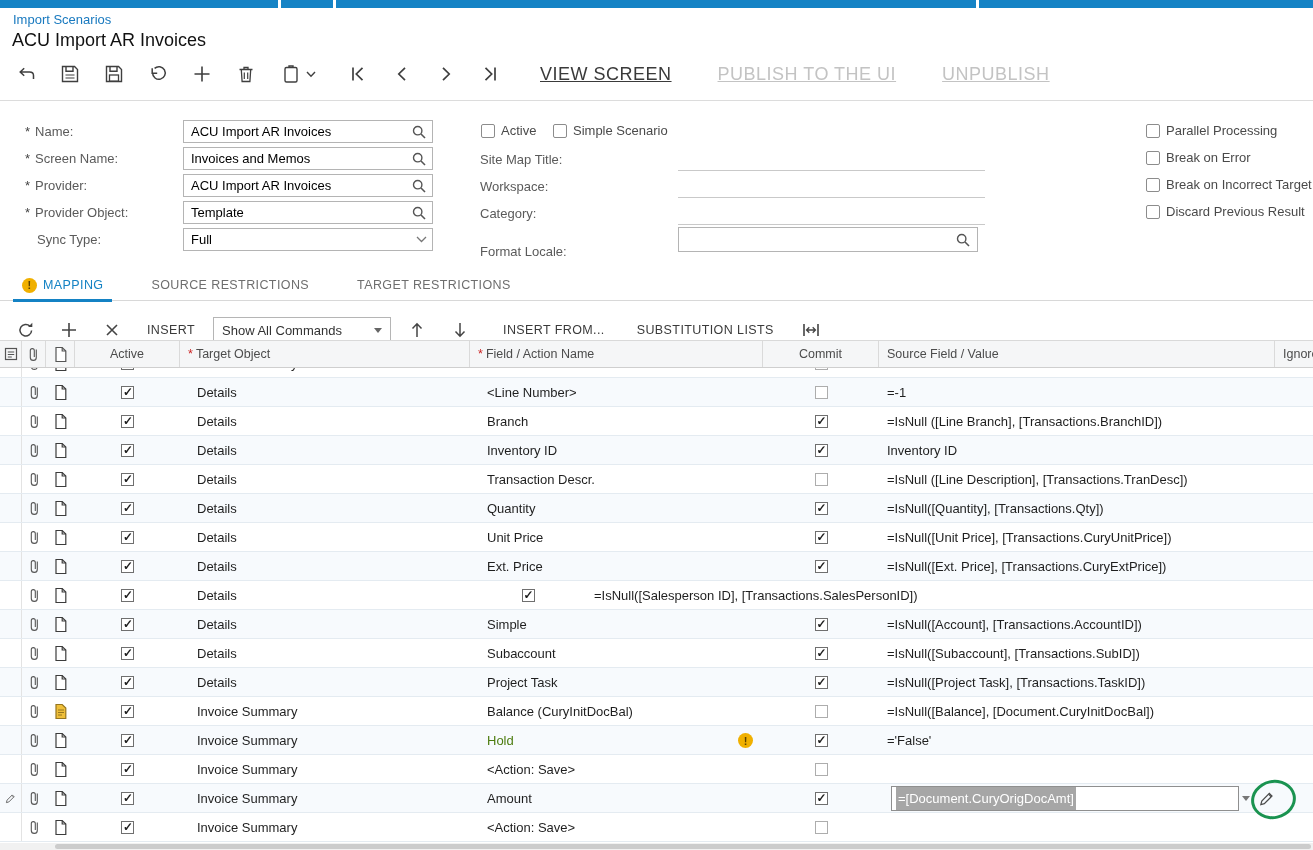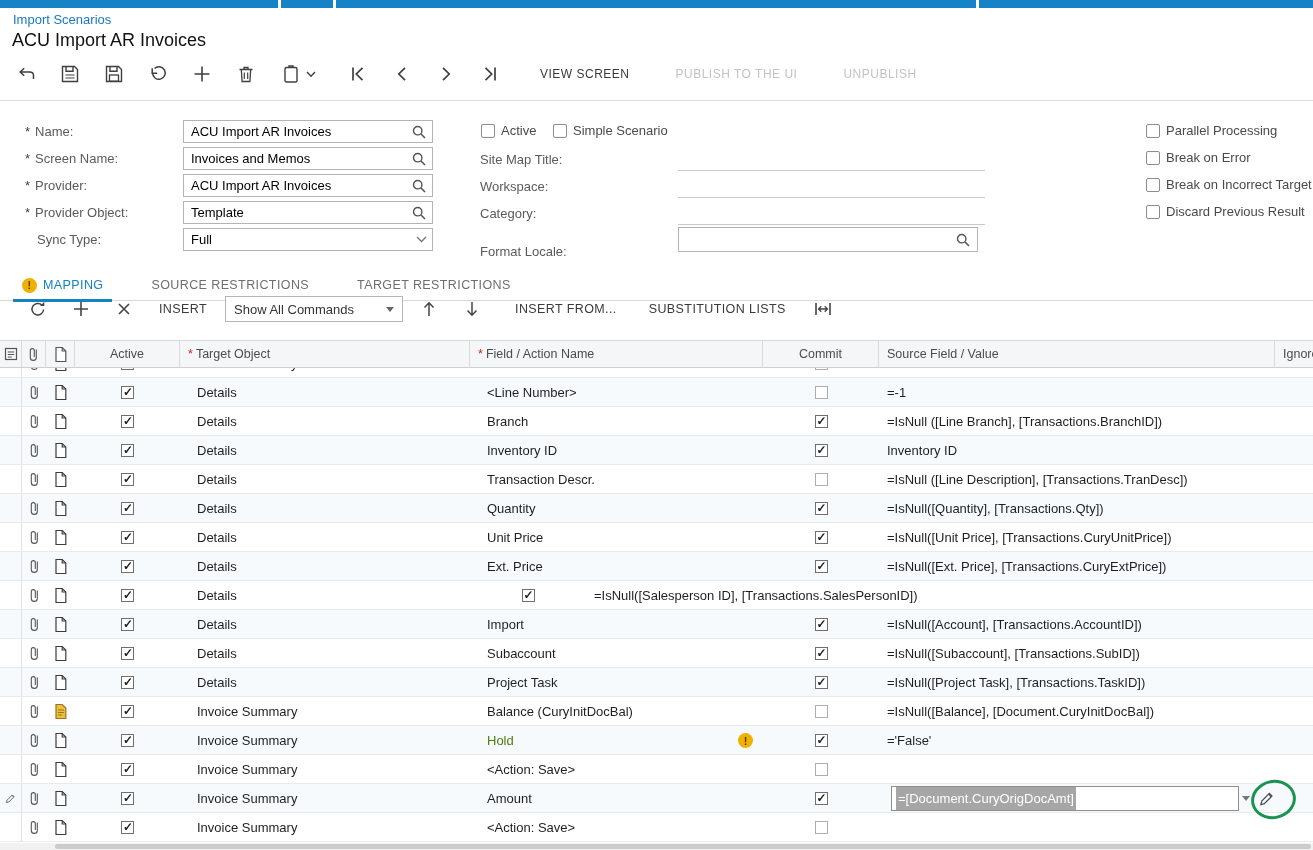--- a/index.html
+++ b/index.html
@@ -11,21 +11,21 @@
   .topbar .gap { position:absolute; top:0; width:3px; height:8px; background:#fff; }
 
   .breadcrumb { position:absolute; top:12px; left:13px; font-size:13px; color:#1879bf; cursor:pointer; }
   .page-title { position:absolute; top:30px; left:12px; font-size:18px; color:#111; }
 
   
   .main-toolbar { position:absolute; top:57px; left:4px; height:34px; display:flex; align-items:center; }
   .tb-btn { width:44px; height:30px; display:flex; align-items:center; justify-content:center; color:#3f3f3f; cursor:pointer; }
   .tb-btn svg { display:block; }
   .tb-group { display:flex; align-items:center; width:60px; height:30px; justify-content:center; color:#3f3f3f; cursor:pointer; }
-  .tb-text { margin-left:16px; padding:0 12px; font-size:12px; letter-spacing:.5px; color:#3a3a3a; cursor:pointer; white-space:nowrap; }
+  .tb-text { margin-left:16px; padding:0 12px; font-size:18px; letter-spacing:.5px; color:#3a3a3a; cursor:pointer; white-space:nowrap;text-decoration:underline; }
   .tb-text.disabled { color:#c3c3c3; cursor:default; margin-left:22px; }
 
   .form-sep { position:absolute; top:100px; left:0; width:1313px; border-top:1px solid #dcdcdc; }
 
   
   .f-label { position:absolute; font-size:13px; color:#5a5a5a; white-space:nowrap; }
   .f-label .req { color:#444; margin-right:5px; }
   .f-field { position:absolute; left:183px; width:250px; height:23px; border:1px solid #b4b4b4; background:#fff;
     display:flex; align-items:center; font-size:13px; color:#000; padding-left:7px; }
   .f-field .ficon { margin-left:auto; margin-right:5px; display:flex; color:#555; }
@@ -42,21 +42,21 @@
     display:flex; padding-left:13px; }
   .tab { height:32px; display:flex; align-items:center; padding:0 9px; margin-right:30px; font-size:12.5px;
     letter-spacing:.4px; color:#6e6e6e; cursor:pointer; position:relative; white-space:nowrap; }
   .tab.active { color:#1482c4; }
   .tab.active::after { content:""; position:absolute; left:0; right:0; bottom:-1px; height:3px; background:#1482c4; }
   .warn-ico { width:15px; height:15px; border-radius:50%; background:#f0b000; color:#5b4200; font-size:11px;
     font-weight:bold; display:inline-flex; align-items:center; justify-content:center; flex:none; }
   .tab .warn-ico { margin-right:6px; }
 
   
-  .grid-toolbar { position:absolute; top:290px; left:0; width:1313px; height:38px; display:flex; align-items:center; padding-left:16px; }
+  .grid-toolbar { position:absolute; top:311px; left:0; width:1313px; height:38px; display:flex; align-items:center; padding-left:4px; }
   .gt-btn { width:43px; height:30px; display:flex; align-items:center; justify-content:center; color:#444; cursor:pointer; }
   .gt-text { padding:0 12px; margin:0 2px; font-size:12.5px; letter-spacing:.4px; color:#3a3a3a; cursor:pointer; white-space:nowrap; }
   .gt-select { width:178px; height:26px; border:1px solid #b5b5b5; background:#fff; display:flex; align-items:center;
     padding:0 8px; font-size:13px; color:#333; margin:8px 4px; cursor:pointer; }
   .gt-select .tri { margin-left:auto; width:0; height:0; border-left:4px solid transparent; border-right:4px solid transparent;
     border-top:5px solid #666; }
 
   
   .grid-header { position:absolute; top:340px; left:0; width:1313px; height:28px; display:flex;
     background:#f5f6f7; border-top:1px solid #d9d9d9; border-bottom:1px solid #cfcfcf;
@@ -652,21 +652,21 @@
           <path d="M9.2 1.5 V5 h3.6" fill="none" stroke="#3c3c3c" stroke-width="1.2"></path>
         </svg>
       </div>
      <div class="bcell c3 center">
         <span class="gchk on"></span>
       </div>
      <div class="bcell c4">
         <span>Details</span>
       </div>
      <div class="bcell c5">
-       <span class="">Import</span>
+       <span class="">Simple</span>
 
      </div>
      <div class="bcell c6 center">
         <span class="gchk on"></span>
       </div>
      <div class="bcell c7">
         <span>=IsNull([Account], [Transactions.AccountID])</span>
       </div>
      <div class="bcell c8"></div>
     </div>

